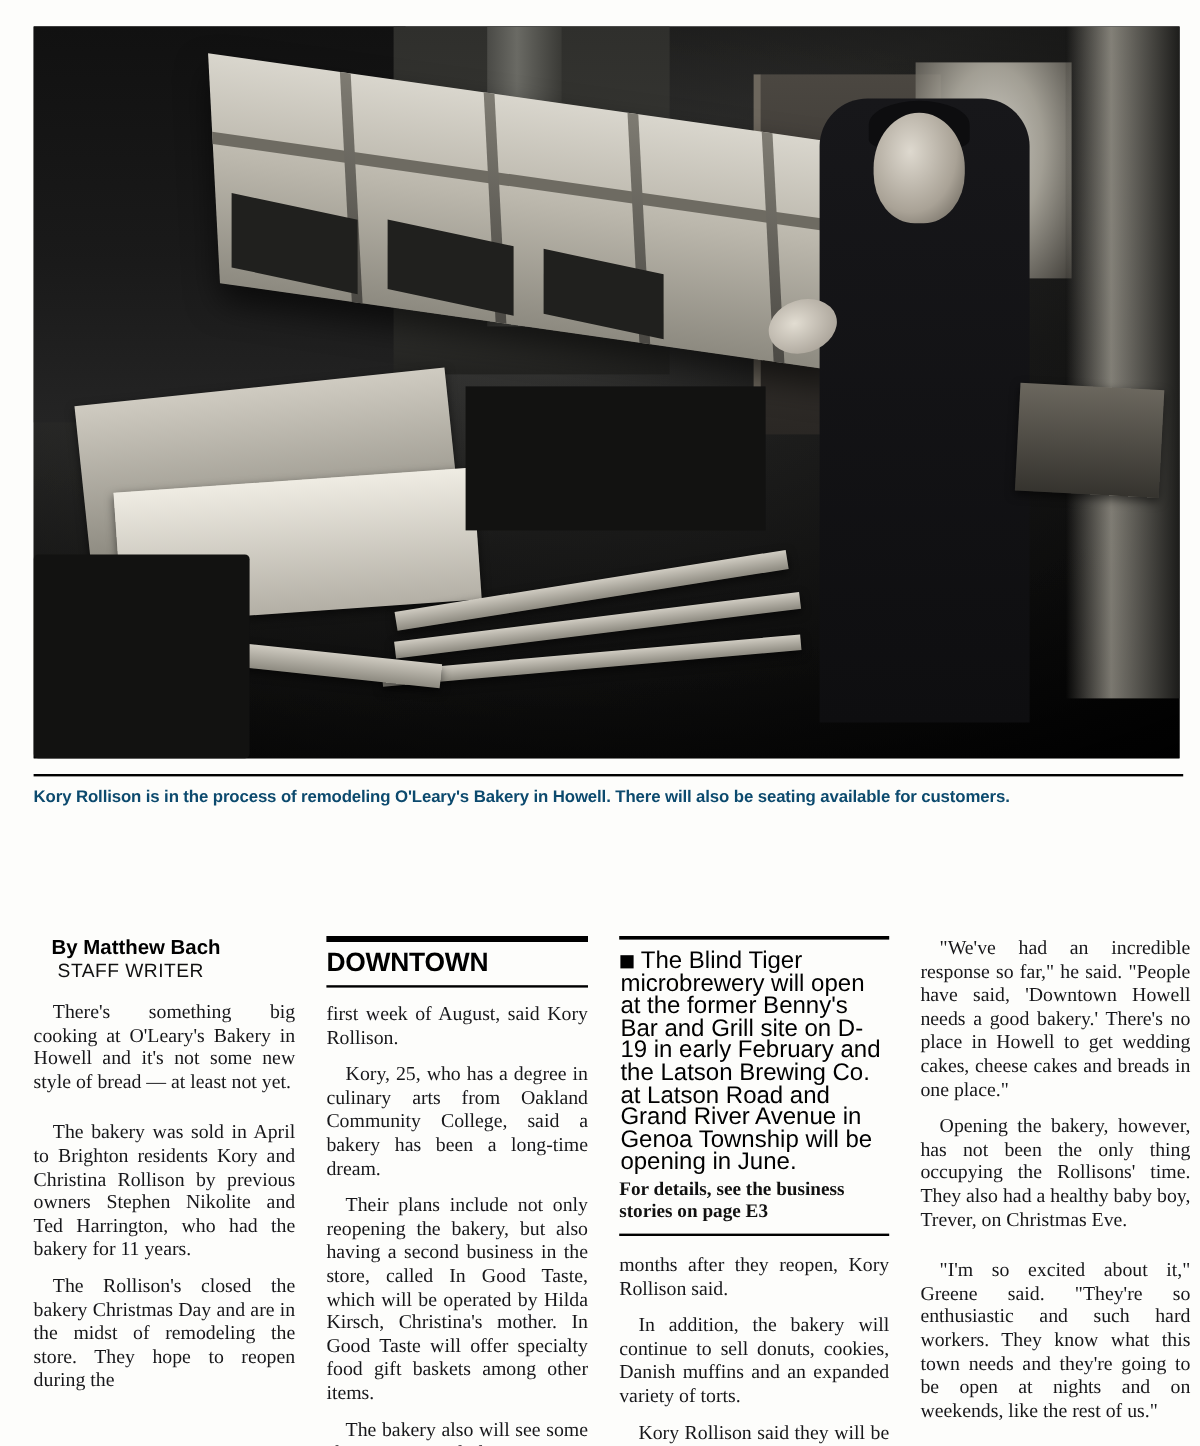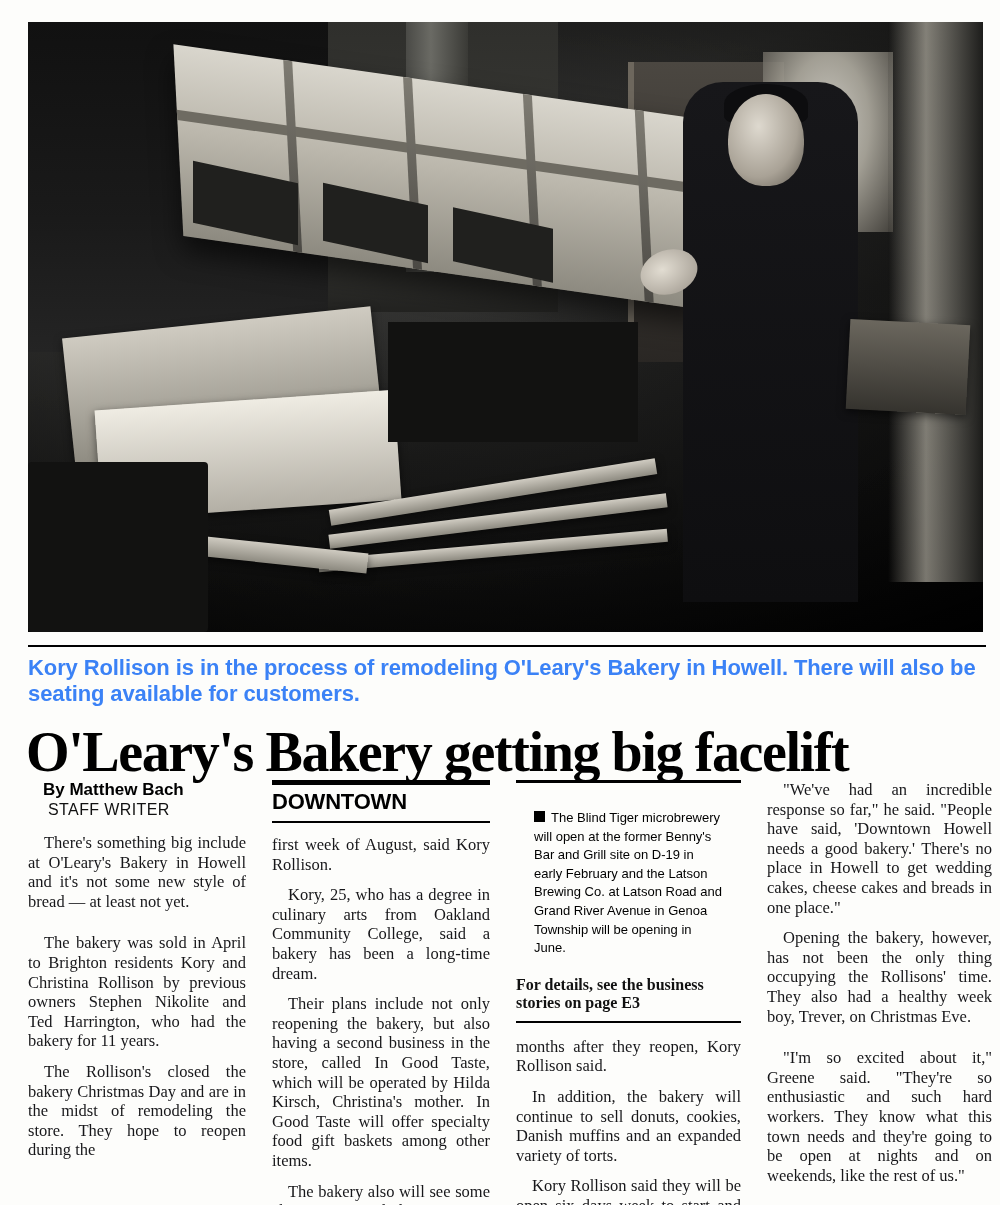--- a/index.html
+++ b/index.html
@@ -139,23 +139,23 @@
     transform: rotate(-18deg);
   }
 
   .caption {
     position: absolute;
     left: 28px;
     top: 655px;
     width: 958px;
     font-family: "Liberation Sans", sans-serif;
     font-weight: bold;
-    font-size: 22px;
+    font-size: 14px;
     letter-spacing: -0.1px;
-    color: #3b82f6;
+    color: #0c4a6e;
   }
 
   .headline {
     position: absolute;
     left: 26px;
     top: 685px;
     width: 960px;
     font-family: "Liberation Serif", serif;
     font-size: 56px;
     line-height: 1.05;
@@ -231,23 +231,23 @@
   }
   p.body.noindent { text-indent: 0; }
 
   
   .brief {
     border-top: 3px solid #000;
     padding-top: 8px;
     margin-bottom: 8px;
   }
   .brief p {
-    margin: 18px;
+    margin: 1px;
     font-family: "Liberation Sans", sans-serif;
-    font-size: 13px;
+    font-size: 20px;
     line-height: 18.6px;
     color: #000;
   }
   .brief .sq {
     display: inline-block;
     width: 11px; height: 11px;
     background: #000;
     margin-right: 6px;
   }
   .brief .strong {
@@ -301,28 +301,27 @@
     <div class="board" style="left:120px;top:520px;width:220px;height:20px;transform:rotate(6deg);"></div>
     <div class="dark-blob" style="left:0px;top:440px;width:180px;height:170px;"></div>
     <div class="dark-blob" style="left:360px;top:300px;width:250px;height:120px;border-radius:0;"></div>
     <div class="board" style="left:820px;top:300px;width:120px;height:90px;transform:rotate(3deg);background:linear-gradient(180deg,#6b675e,#35332e);"></div>
 
   </div>
 
   <div class="rule-top"></div>
   <div class="caption">Kory Rollison is in the process of remodeling O'Leary's Bakery in Howell. There will also be seating available for customers.</div>
 
-  <h1 class="headline">O'Leary's Bakery getting big facelift</h1>
 
   <div class="cols">
 
     <div class="col">
       <div class="byline">By Matthew Bach</div>
       <div class="staff">STAFF WRITER</div>
-      <p class="body">There's something big include at O'Leary's Bakery in Howell and it's not some new style of bread — at least not yet.</p>
+      <p class="body">There's something big cooking at O'Leary's Bakery in Howell and it's not some new style of bread — at least not yet.</p>
       <div class="gap"></div>
       <div class="gap"></div>
       <p class="body">The bakery was sold in April to Brighton residents Kory and Christina Rollison by previous owners Stephen Nikolite and Ted Harrington, who had the bakery for 11 years.</p>
       <div class="gap"></div>
       <p class="body">The Rollison's closed the bakery Christmas Day and are in the midst of remodeling the store. They hope to reopen during the</p>
     </div>
 
     <div class="col">
       <div class="kicker-rule"></div>
       <div class="kicker">DOWNTOWN</div>
@@ -345,20 +344,20 @@
       <p class="body noindent">months after they reopen, Kory Rollison said.</p>
       <div class="gap"></div>
       <p class="body">In addition, the bakery will continue to sell donuts, cookies, Danish muffins and an expanded variety of torts.</p>
       <div class="gap"></div>
       <p class="body">Kory Rollison said they will be open six days week to start and may expand to seven days as business picks up.</p>
     </div>
 
     <div class="col">
       <p class="body">"We've had an incredible response so far," he said. "People have said, 'Downtown Howell needs a good bakery.' There's no place in Howell to get wedding cakes, cheese cakes and breads in one place."</p>
       <div class="gap"></div>
-      <p class="body">Opening the bakery, however, has not been the only thing occupying the Rollisons' time. They also had a healthy week boy, Trever, on Christmas Eve.</p>
+      <p class="body">Opening the bakery, however, has not been the only thing occupying the Rollisons' time. They also had a healthy baby boy, Trever, on Christmas Eve.</p>
       <div class="gap"></div>
       <div class="gap"></div>
       <p class="body">"I'm so excited about it," Greene said. "They're so enthusiastic and such hard workers. They know what this town needs and they're going to be open at nights and on weekends, like the rest of us."</p>
     </div>
 
   </div>
 </div>
 
 </body></html>

